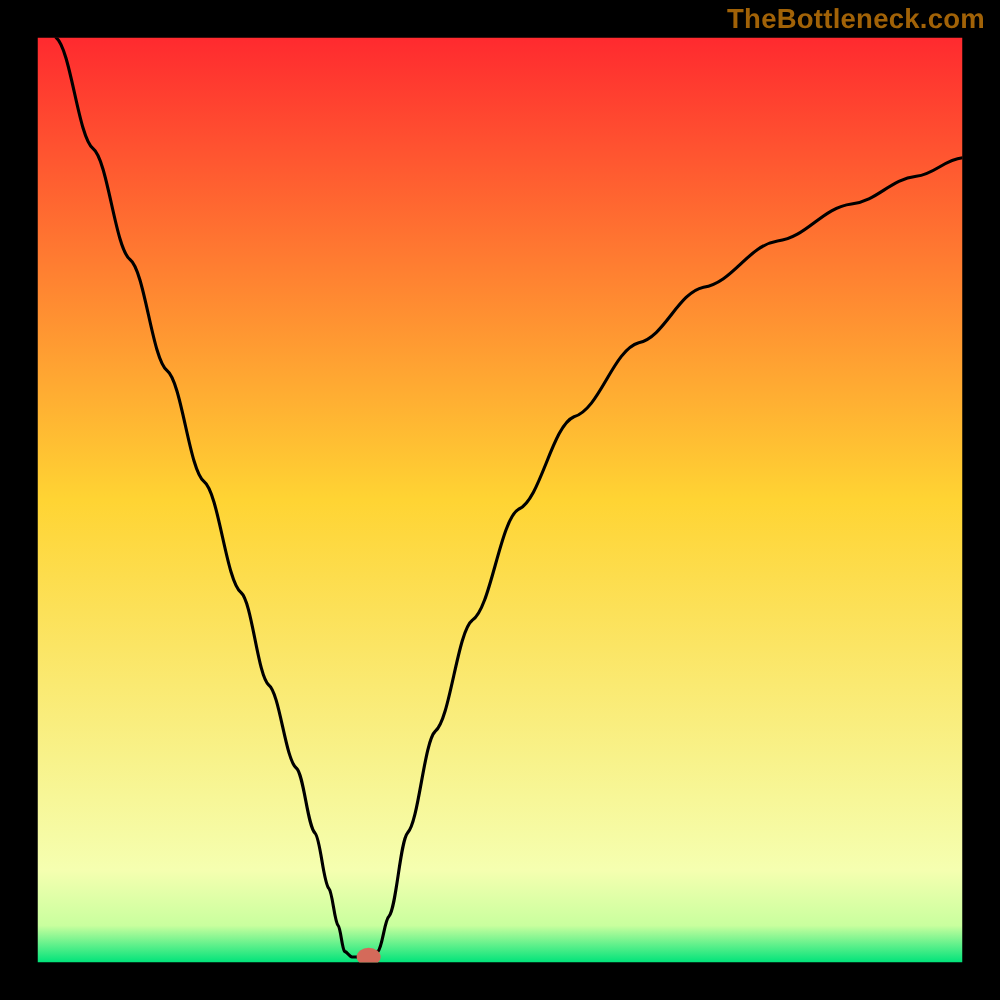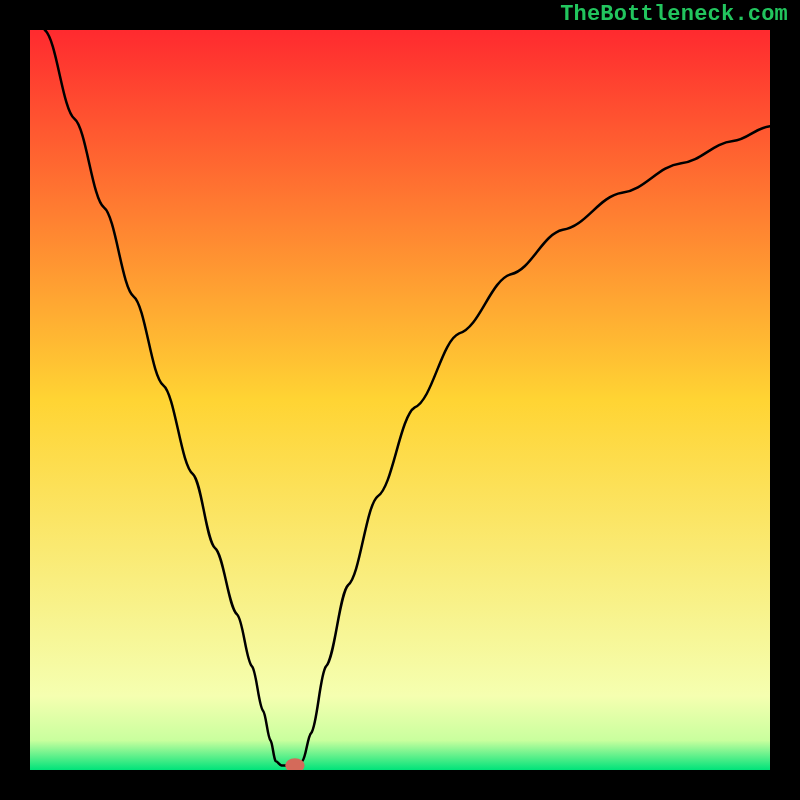--- a/index.html
+++ b/index.html
@@ -7,24 +7,24 @@
   .frame {
     width: 800px;
     height: 800px;
     background: #000;
     position: relative;
   }
   .attribution {
     position: absolute;
     top: 2px;
     right: 12px;
-    font-family: Liberation Mono, monospace;
+    font-family: Liberation Sans, sans-serif;
     font-size: 22px;
     font-weight: bold;
-    color: #22c55e;
+    color: #a16207;
     letter-spacing: 0.2px;
   }
   .plot-area {
     position: absolute;
     left: 30px;
     top: 30px;
     width: 740px;
     height: 740px;
   }
   .plot-area svg { width: 100%; height: 100%; display: block; }

